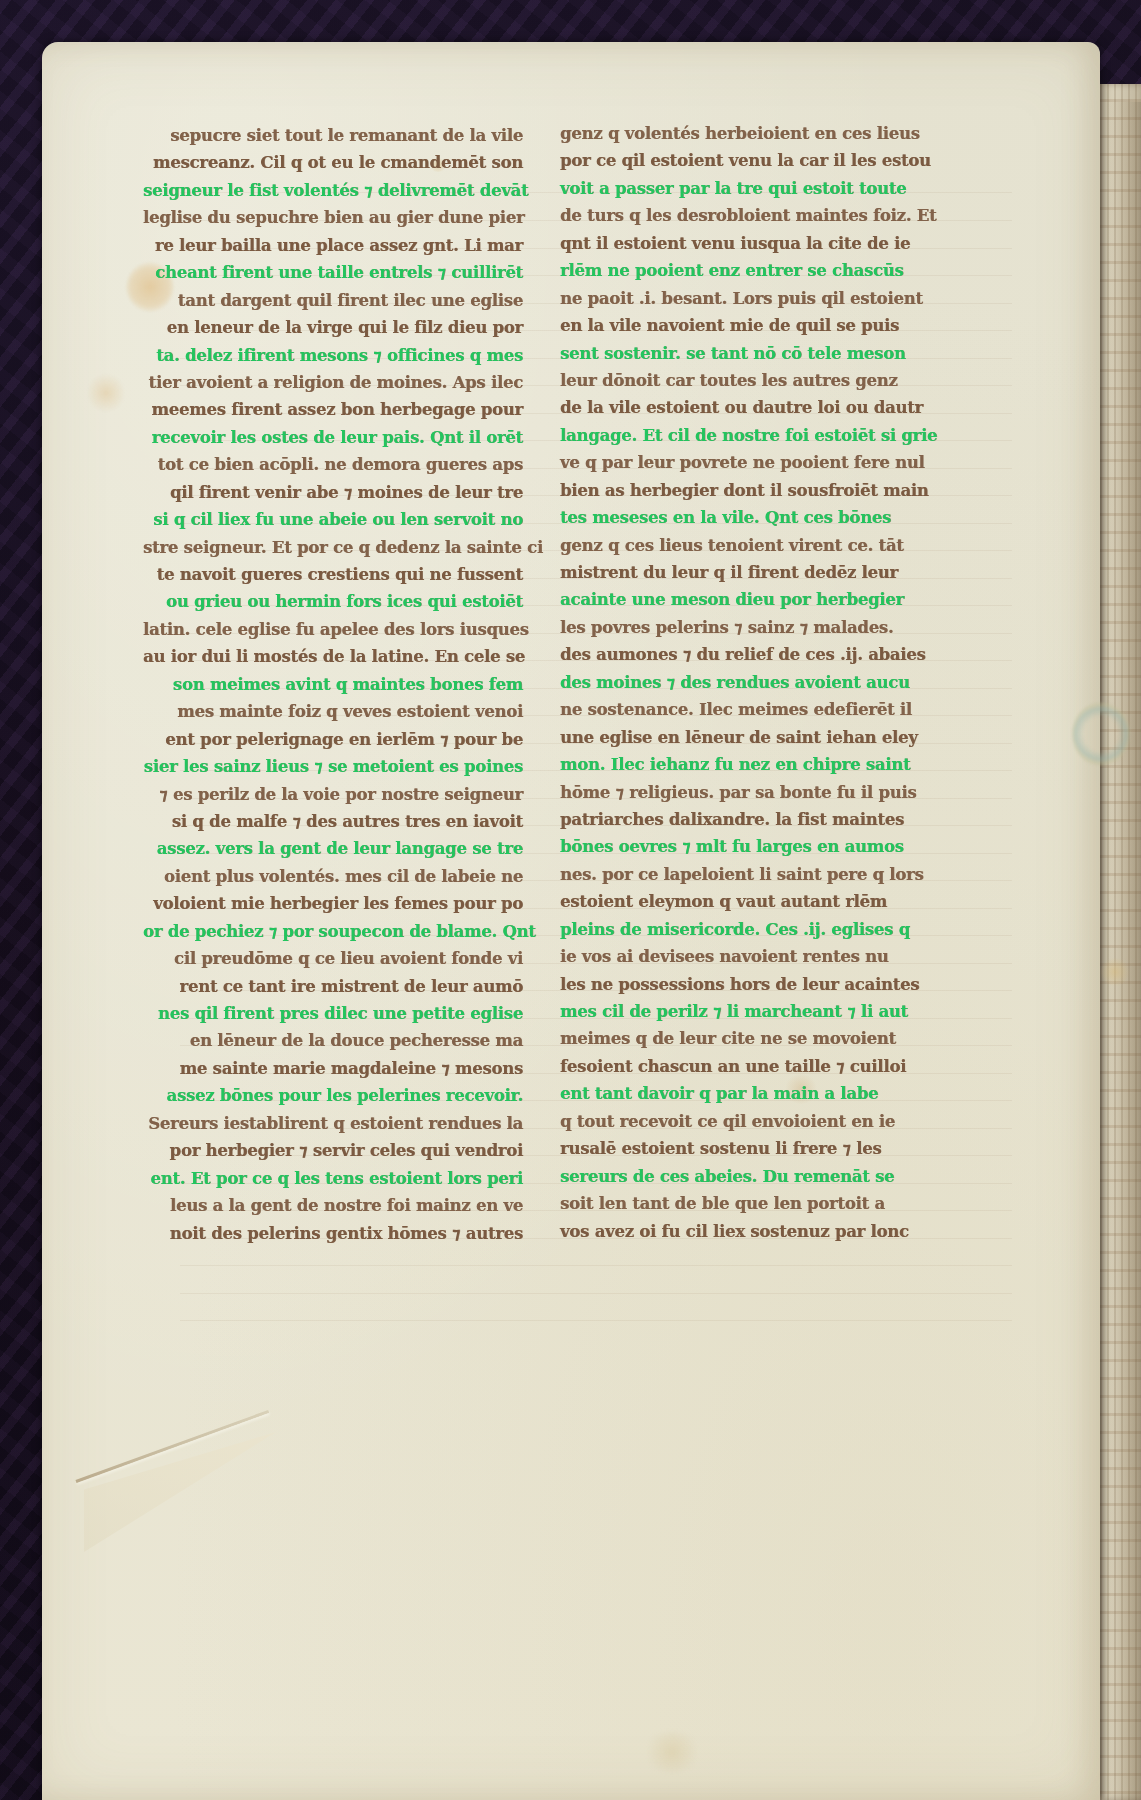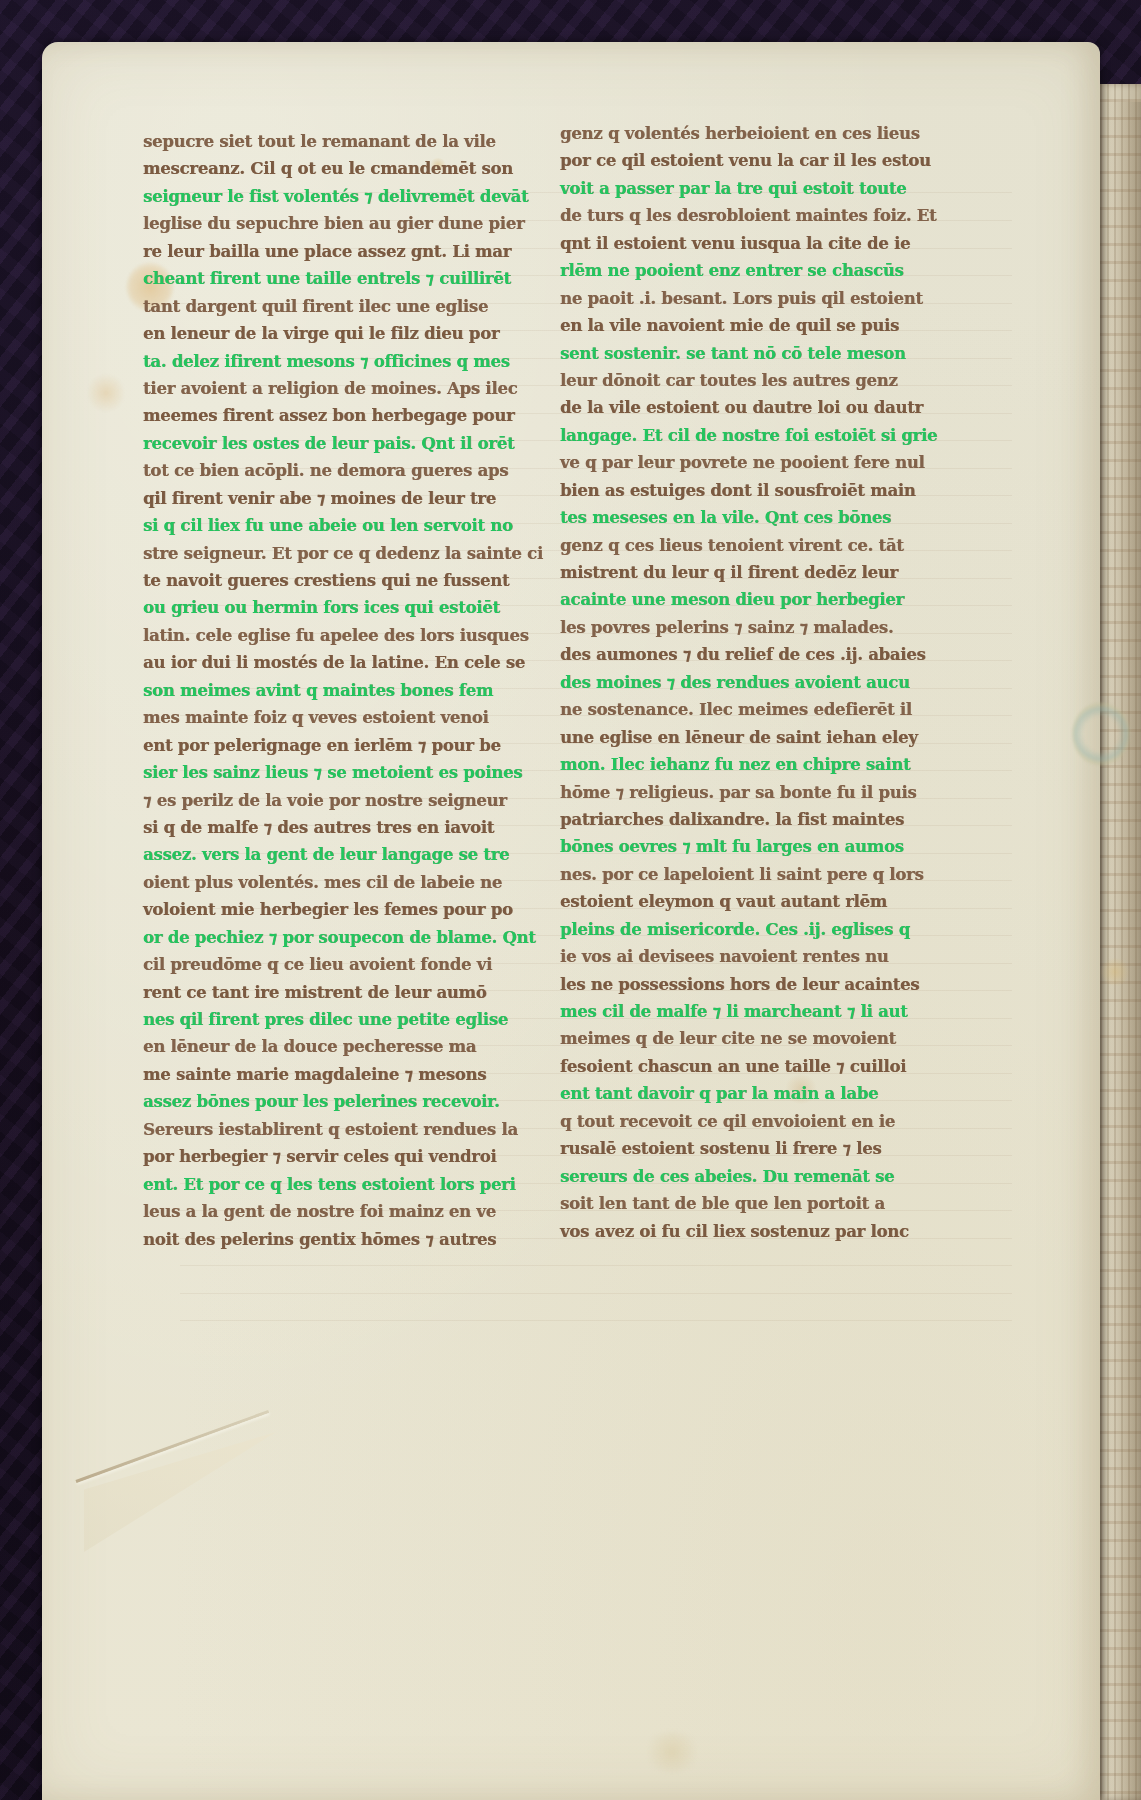--- a/index.html
+++ b/index.html
@@ -76,21 +76,21 @@
     background:linear-gradient(200deg, rgba(235,228,205,0.8), rgba(222,214,185,0.4));
   }
   
   .col{
     position:absolute;white-space:nowrap;
     font-family:"DejaVu Serif","DejaVu Sans",serif;
     font-weight:700;font-size:16.5px;line-height:27.45px;
     color:#7b5a41;letter-spacing:-0.25px;
     text-shadow:0.4px 0.3px 0.5px rgba(96,62,36,0.55);
   }
-  .col-left{left:143px;top:128px;width:380px;}
+  .col-left{left:143px;top:122px;width:380px;text-align:right;}
   .col-right{left:560px;top:120px;width:380px;}
   .ms-line{height:27.45px;overflow:visible;}
   .ms-line:nth-child(3n){color:#22c55e;}
   .ms-line:nth-child(3n+1){color:#82624a;}
 </style>
 </head>
 <body>
 
 <div class="backdrop"></div>
 
@@ -162,40 +162,40 @@
     <div class="ms-line">de turs q les desrobloient maintes foiz. Et</div>
     <div class="ms-line">qnt il estoient venu iusqua la cite de ie</div>
     <div class="ms-line">rlēm ne pooient enz entrer se chascūs</div>
     <div class="ms-line">ne paoit .i. besant. Lors puis qil estoient</div>
     <div class="ms-line">en la vile navoient mie de quil se puis</div>
     <div class="ms-line">sent sostenir. se tant nō cō tele meson</div>
     <div class="ms-line">leur dōnoit car toutes les autres genz</div>
     <div class="ms-line">de la vile estoient ou dautre loi ou dautr</div>
     <div class="ms-line">langage. Et cil de nostre foi estoiēt si grie</div>
     <div class="ms-line">ve q par leur povrete ne pooient fere nul</div>
-    <div class="ms-line">bien as estuiges dont il sousfroiēt main</div>
+    <div class="ms-line">bien as herbegier dont il sousfroiēt main</div>
     <div class="ms-line">tes meseses en la vile. Qnt ces bōnes</div>
     <div class="ms-line">genz q ces lieus tenoient virent ce. tāt</div>
     <div class="ms-line">mistrent du leur q il firent dedēz leur</div>
     <div class="ms-line">acainte une meson dieu por herbegier</div>
     <div class="ms-line">les povres pelerins ⁊ sainz ⁊ malades.</div>
     <div class="ms-line">des aumones ⁊ du relief de ces .ij. abaies</div>
     <div class="ms-line">des moines ⁊ des rendues avoient aucu</div>
     <div class="ms-line">ne sostenance. Ilec meimes edefierēt il</div>
     <div class="ms-line">une eglise en lēneur de saint iehan eley</div>
     <div class="ms-line">mon. Ilec iehanz fu nez en chipre saint</div>
     <div class="ms-line">hōme ⁊ religieus. par sa bonte fu il puis</div>
     <div class="ms-line">patriarches dalixandre. la fist maintes</div>
     <div class="ms-line">bōnes oevres ⁊ mlt fu larges en aumos</div>
     <div class="ms-line">nes. por ce lapeloient li saint pere q lors</div>
     <div class="ms-line">estoient eleymon q vaut autant rlēm</div>
     <div class="ms-line">pleins de misericorde. Ces .ij. eglises q</div>
     <div class="ms-line">ie vos ai devisees navoient rentes nu</div>
     <div class="ms-line">les ne possessions hors de leur acaintes</div>
-    <div class="ms-line">mes cil de malfe ⁊ li marcheant ⁊ li aut</div>
+    <div class="ms-line">mes cil de perilz ⁊ li marcheant ⁊ li aut</div>
     <div class="ms-line">meimes q de leur cite ne se movoient</div>
     <div class="ms-line">fesoient chascun an une taille ⁊ cuilloi</div>
     <div class="ms-line">ent tant davoir q par la main a labe</div>
     <div class="ms-line">q tout recevoit ce qil envoioient en ie</div>
     <div class="ms-line">rusalē estoient sostenu li frere ⁊ les</div>
     <div class="ms-line">sereurs de ces abeies. Du remenāt se</div>
     <div class="ms-line">soit len tant de ble que len portoit a</div>
     <div class="ms-line">vos avez oi fu cil liex sostenuz par lonc</div>
   </div>
 

